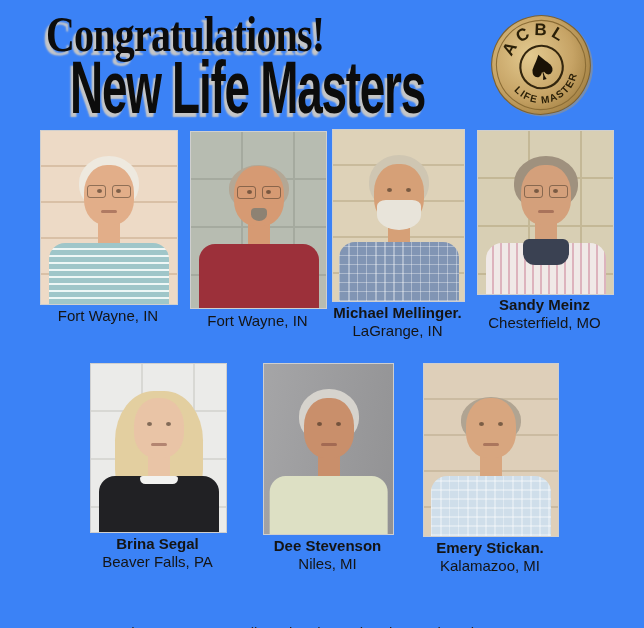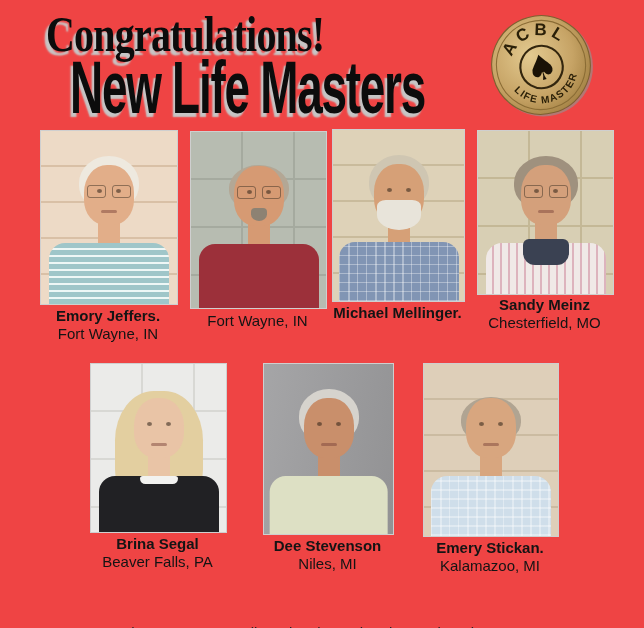--- a/index.html
+++ b/index.html
@@ -1,16 +1,16 @@
 <!DOCTYPE html>
 <html><head>
 <meta charset="utf-8">
 <style>
   html,body{margin:0;padding:0;background:#fff;}
-  #flyer{position:relative;width:644px;height:628px;background:#ef4444;overflow:hidden;
+  #flyer{position:relative;width:644px;height:628px;background:#3b82f6;overflow:hidden;
          font-family:"Liberation Sans",sans-serif;}
 
   
   .title1{position:absolute;left:46px;top:5px;
           font-family:"Liberation Serif",serif;font-weight:bold;font-size:50px;
           color:#0c0c0c;letter-spacing:-1px;
           transform:scaleX(.80);transform-origin:left top;
           text-shadow:-4px 4px 2px #c6c6c6;white-space:nowrap;}
   .title2{position:absolute;left:70px;top:45px;
           font-family:"Liberation Sans",sans-serif;font-weight:bold;font-size:74px;
@@ -185,28 +185,28 @@
       <div class="neck"></div>
       <div class="torso"></div>
       <div class="head"></div>
       <div class="eye l"></div>
       <div class="eye r"></div>
       <div class="mouth"></div>
     </div>
   </div>
 
   <div class="caption" style="left:30px;top:307px;width:156px">
-    <div class="cap-name">Emory Jeffers.</div>
     <div class="cap-loc">Fort Wayne, IN</div>
   </div>
   <div class="caption" style="left:180px;top:312px;width:155px">
     <div class="cap-loc">Fort Wayne, IN</div>
   </div>
   <div class="caption" style="left:315px;top:304px;width:165px">
     <div class="cap-name">Michael Mellinger.</div>
+    <div class="cap-loc">LaGrange, IN</div>
   </div>
   <div class="caption" style="left:80px;top:535px;width:155px">
     <div class="cap-name">Brina Segal</div>
     <div class="cap-loc">Beaver Falls, PA</div>
   </div>
   <div class="caption" style="left:467px;top:296px;width:155px">
     <div class="cap-name">Sandy Meinz</div>
     <div class="cap-loc">Chesterfield, MO</div>
   </div>
   <div class="caption" style="left:413px;top:539px;width:154px">

